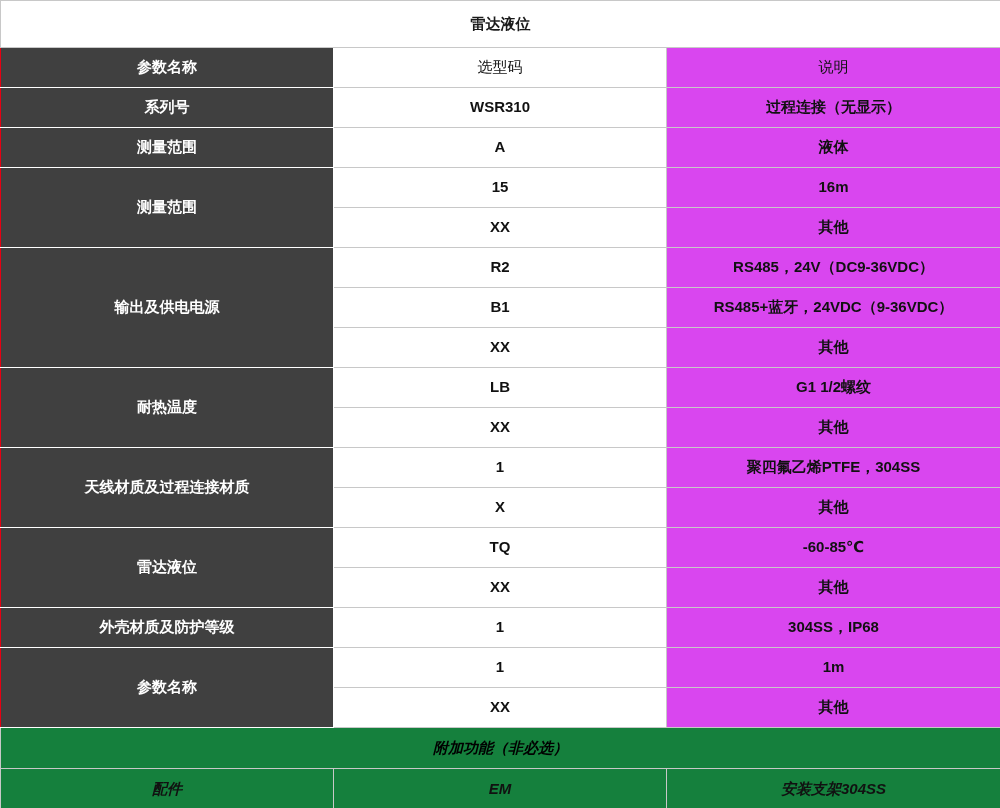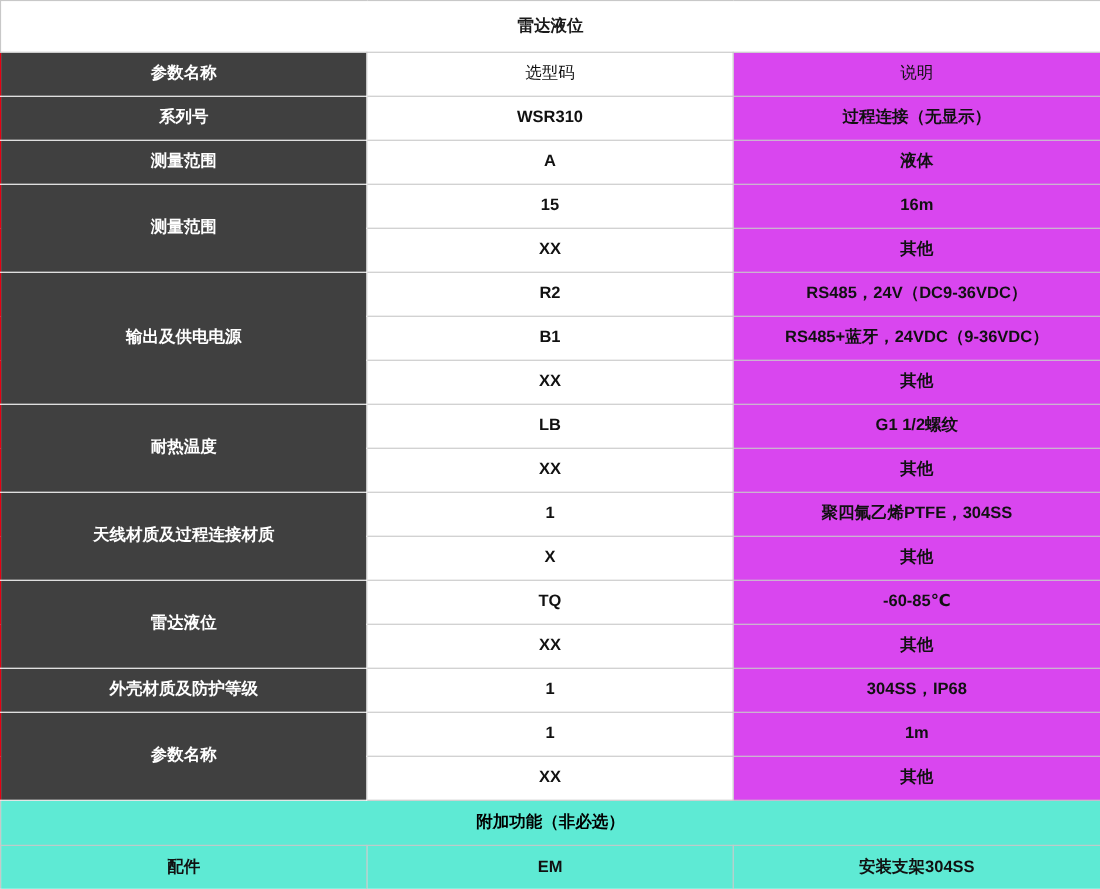--- a/index.html
+++ b/index.html
@@ -61,23 +61,24 @@
   }
   .header-row .code-cell,
   .header-row .desc-cell {
     font-size: 15px;
     font-weight: normal;
   }
   .row-h { height: 40px; }
   .addon-row td {
     border: 1px solid #c8c8c8;
     height: 40px;
-    background: #5eead4;
+    background: #15803d;
     font-size: 15px;
     font-weight: bold;
+    font-style: italic;
   }
   .addon-label {
     background: #ffffff;
     color: #111111;
   }
 </style>
 </head>
 <body>
 
 <div class="sheet">

